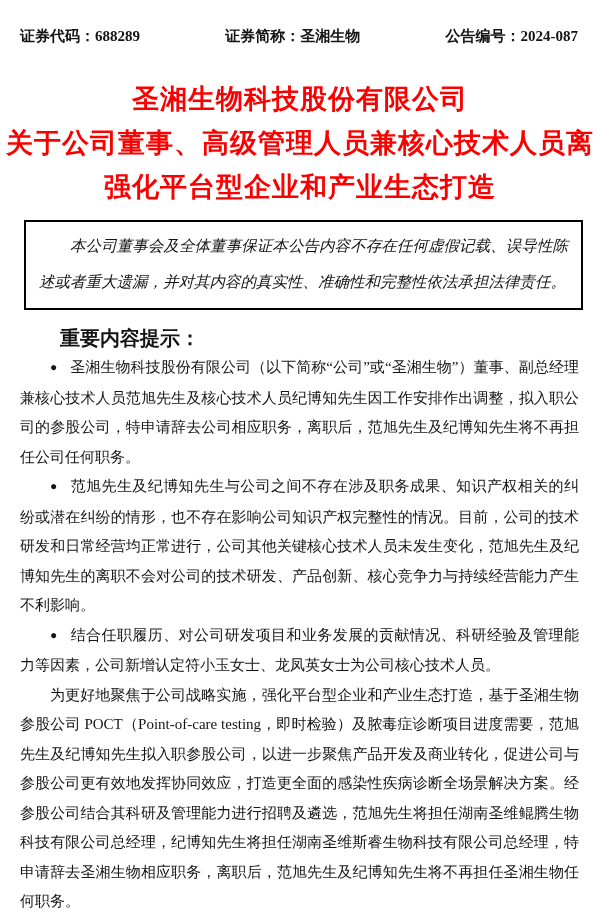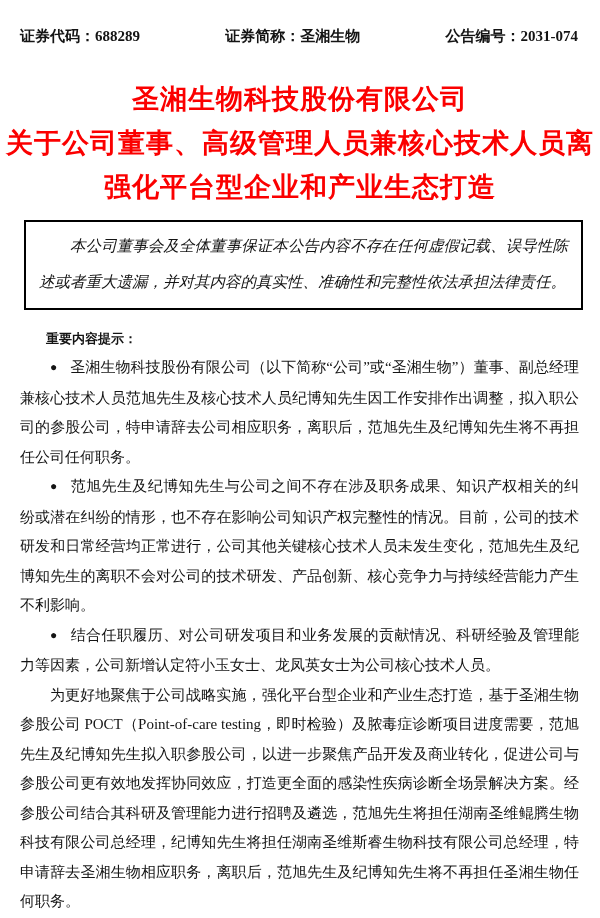--- a/index.html
+++ b/index.html
@@ -50,21 +50,21 @@
     font-size: 15.5px;
     line-height: 36px;
     text-indent: 2em;
     text-align: justify;
   }
   
   .content { padding: 0 21px 0 20px; }
   .notice-heading {
     font-family: Liberation Sans, sans-serif;
     font-weight: bold;
-    font-size: 13px;
+    font-size: 20px;
     line-height: 29px;
     margin: 14px 0 0 0;
     text-indent: 2em;
   }
   p.body-par {
     margin: 0;
     font-size: 15px;
     line-height: 29.5px;
     text-indent: 2em;
     text-align: justify;
@@ -85,21 +85,21 @@
   }
 </style>
 </head>
 <body>
 
 <div class="page">
 
   <div class="meta-row">
     <div><span>证券代码：</span><span>688289</span></div>
     <div><span>证券简称：</span><span>圣湘生物</span></div>
-    <div><span>公告编号：</span><span>2031-074</span></div>
+    <div><span>公告编号：</span><span>2024-087</span></div>
   </div>
 
   <h1 class="title-block" style="margin:31px 0 0 0;">
     <span class="title-line">圣湘生物科技股份有限公司</span>
     <span class="title-line">关于公司董事、高级管理人员兼核心技术人员离</span>
     <span class="title-line">强化平台型企业和产业生态打造</span>
   </h1>
 
   <div class="disclaimer-box">
     <p>本公司董事会及全体董事保证本公告内容不存在任何虚假记载、误导性陈述或者重大遗漏，并对其内容的真实性、准确性和完整性依法承担法律责任。</p>

